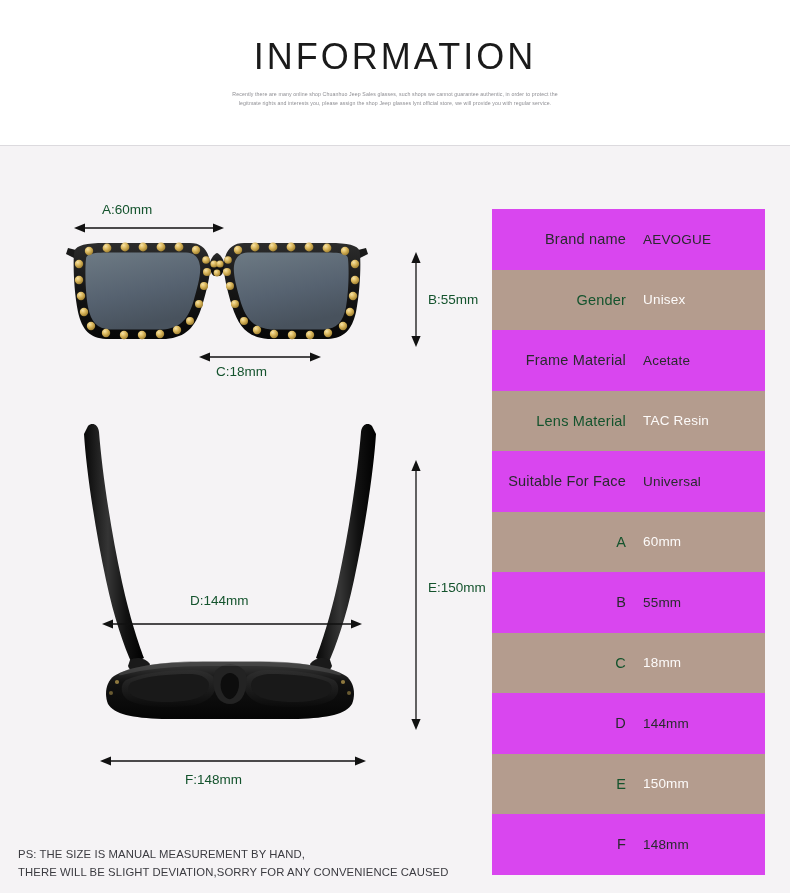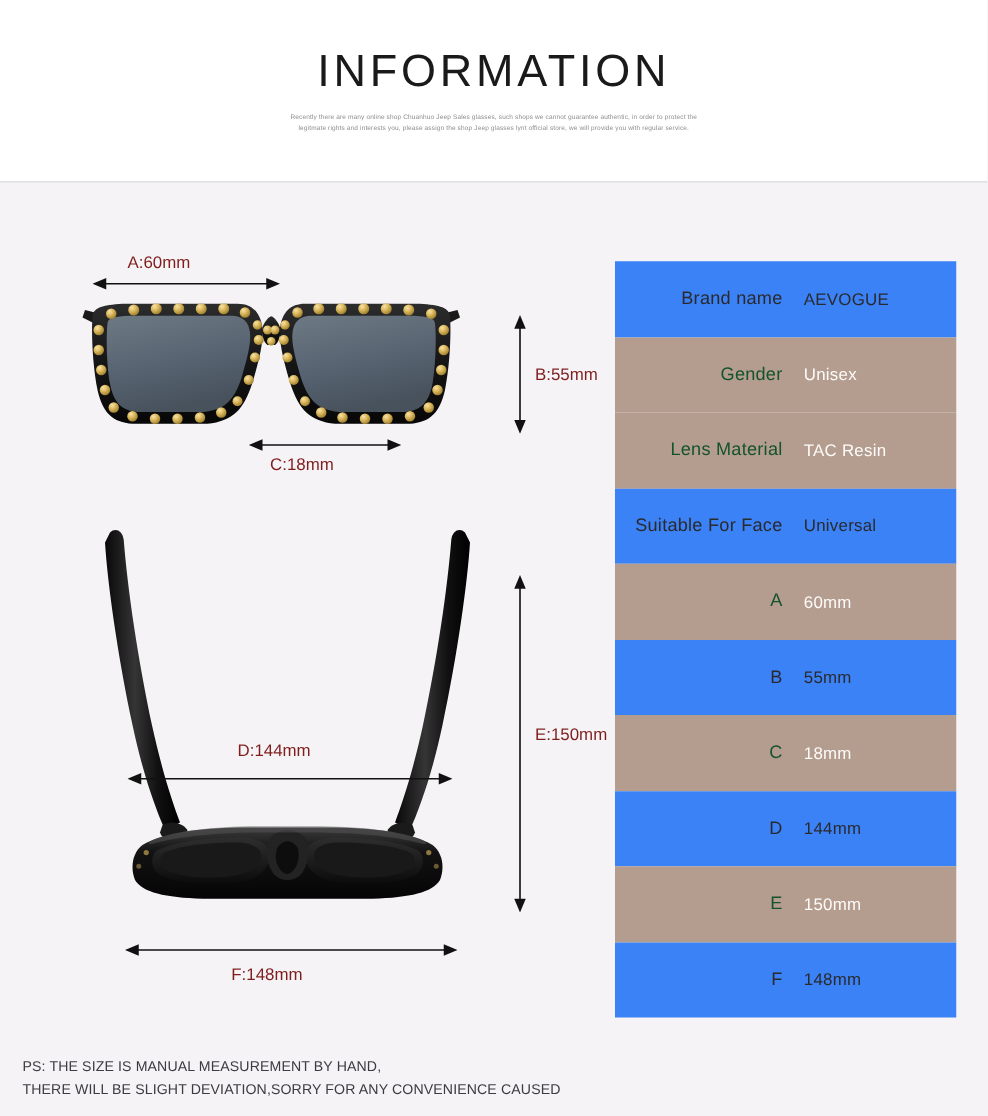--- a/index.html
+++ b/index.html
@@ -60,21 +60,21 @@
   .diagrams {
     position: absolute;
     left: 0; top: 146px;
     width: 492px;
     height: 747px;
   }
 
   .dim-label {
     position: absolute;
     font-size: 13.5px;
-    color: #7f1d1d;
+    color: #14532d;
     white-space: nowrap;
   }
 
   
   .arrow {
     position: absolute;
   }
 
   
   .front-view {
@@ -114,21 +114,21 @@
     top: 209px;
     width: 273px;
   }
   .spec-row {
     display: flex;
     align-items: center;
     height: 60.5px;
     box-sizing: border-box;
   }
   .spec-row.light {
-    background: #3b82f6;
+    background: #d946ef;
   }
   .spec-row.dark {
     background: #b49c8e;
   }
   .spec-key {
     width: 151px;
     text-align: right;
     padding-right: 17px;
     box-sizing: border-box;
     font-size: 14.5px;
@@ -393,20 +393,24 @@
     <div class="spec-row light">
       <div class="spec-key">Brand name</div>
       <div class="spec-val">AEVOGUE</div>
     </div>
 
     <div class="spec-row dark">
       <div class="spec-key">Gender</div>
       <div class="spec-val">Unisex</div>
     </div>
 
+    <div class="spec-row light">
+      <div class="spec-key">Frame Material</div>
+      <div class="spec-val">Acetate</div>
+    </div>
 
     <div class="spec-row dark">
       <div class="spec-key">Lens Material</div>
       <div class="spec-val">TAC Resin</div>
     </div>
 
     <div class="spec-row light">
       <div class="spec-key">Suitable For Face</div>
       <div class="spec-val">Universal</div>
     </div>

